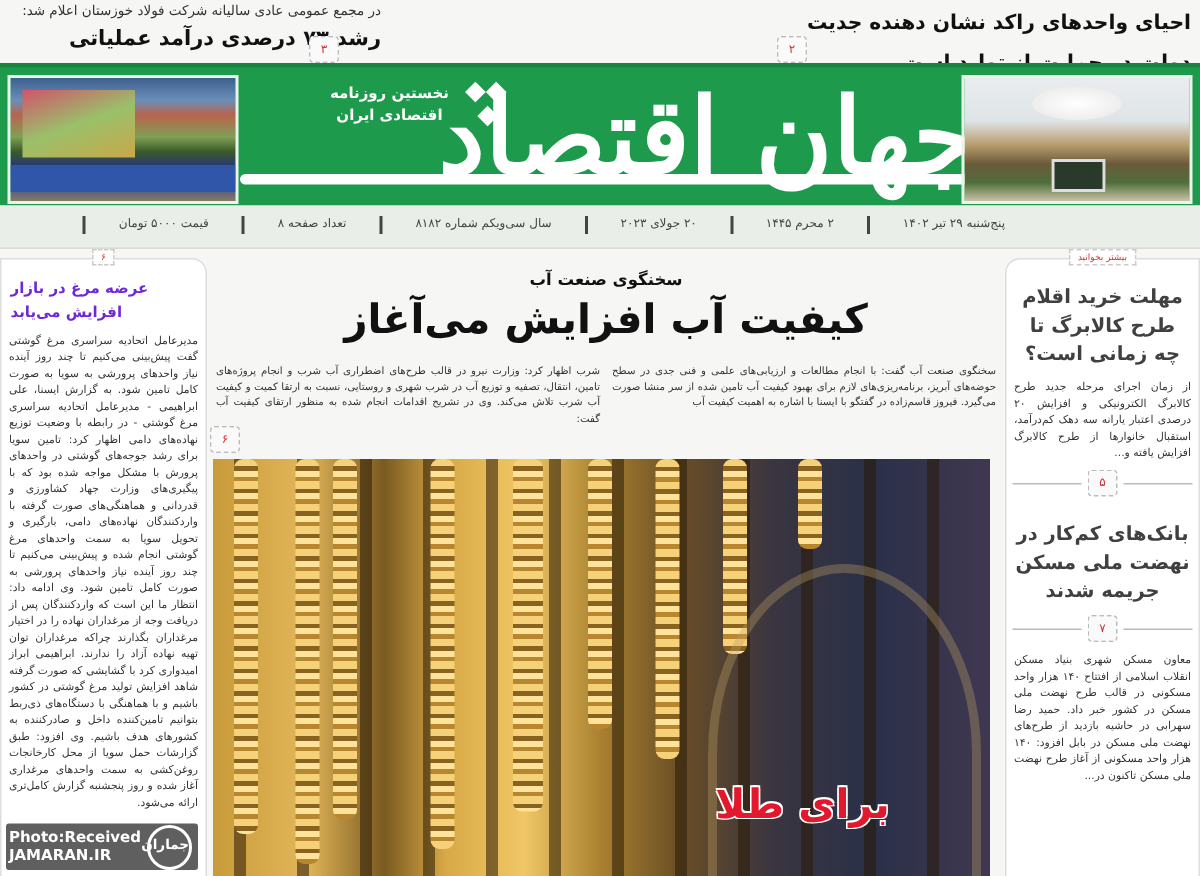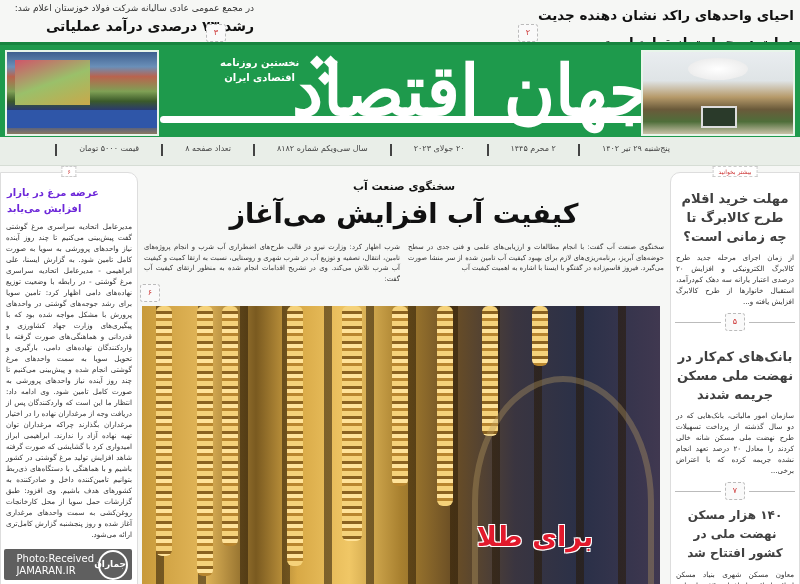--- a/index.html
+++ b/index.html
@@ -58,21 +58,21 @@
       repeating-linear-gradient(90deg, rgba(0,0,0,0) 0 14px, rgba(40,25,5,0.55) 14px 22px, rgba(0,0,0,0) 22px 42px),
       linear-gradient(90deg,#c89a3a 0%,#e2b659 12%,#7a5a20 22%,#d8a946 30%,#f0c766 40%,#a8802f 50%,#6a4e25 60%,#3a3540 72%,#2a3048 85%,#403850 100%); }
   .photo-main .chain { position:absolute; top:0; width:16px; border-radius:6px;
     background:repeating-linear-gradient(180deg,#f5d27a 0 5px,#8a6220 5px 8px,#ffe39a 8px 12px,#b8862f 12px 15px); }
   .photo-main .arc { position:absolute; border:6px solid rgba(190,160,100,0.35); border-radius:50% 50% 0 0; }
   .overlay-title { position:absolute; left:300px; top:350px; width:190px; text-align:center; color:#e2192c; font-size:27px; font-weight:bold; line-height:34px; text-shadow:-1px -1px 0 #fff,1px -1px 0 #fff,-1px 1px 0 #fff,1px 1px 0 #fff; }
 
   
   .watermark { left:4px; top:549px; width:128px; height:31px; background:rgba(60,60,60,0.82); border-radius:2px; display:flex; align-items:center; gap:4px; }
   .wm-logo { width:26px; height:26px; border-radius:50%; border:2px solid #fff; margin-left:0; margin-right:4px; color:#fff; font-size:9px; text-align:center; line-height:24px; font-weight:bold; }
-  .wm-text { color:#fff; font-size:10px; line-height:12px; direction:ltr; text-align:left; }
+  .wm-text { color:#fff; font-size:10px; line-height:12px; direction:ltr; text-align:left;font-weight:bold; }
 </style>
 </head>
 <body>
 
 <div class="abs teaser-left">
   <div class="kicker">در مجمع عمومی عادی سالیانه شرکت فولاد خوزستان اعلام شد:</div>
   <div class="title">رشد ۷۳ درصدی درآمد عملیاتی</div>
 </div>
 <div class="abs pg-badge" style="left:206px; top:24px;">۳</div>
 
@@ -158,30 +158,28 @@
     <div class="body-text">از زمان اجرای مرحله جدید طرح کالابرگ الکترونیکی و افزایش ۲۰ درصدی اعتبار یارانه سه دهک کم‌درآمد، استقبال خانوارها از طرح کالابرگ افزایش یافته و...</div>
     <div class="divider-row">
       <span class="ln"></span>
       <span class="pg-badge">۵</span>
       <span class="ln"></span>
     </div>
   </div>
 
   <div>
     <div class="hd" style="margin-top:16px;">بانک‌های کم‌کار در نهضت ملی مسکن جریمه شدند</div>
-    <div class="body-text">سازمان امور مالیاتی، بانک‌هایی که در دو سال گذشته از پرداخت تسهیلات طرح نهضت ملی مسکن شانه خالی کردند را معادل ۲۰ درصد تعهد انجام نشده جریمه کرده که با اعتراض برخی...</div>
     <div class="divider-row">
       <span class="ln"></span>
       <span class="pg-badge">۷</span>
       <span class="ln"></span>
     </div>
   </div>
 
   <div>
-    <div class="hd" style="margin-top:4px; font-size:12px;">۱۴۰ هزار مسکن نهضت ملی در کشور افتتاح شد</div>
     <div class="body-text">معاون مسکن شهری بنیاد مسکن انقلاب اسلامی از افتتاح ۱۴۰ هزار واحد مسکونی در قالب طرح نهضت ملی مسکن در کشور خبر داد. حمید رضا سهرابی در حاشیه بازدید از طرح‌های نهضت ملی مسکن در بابل افزود: ۱۴۰ هزار واحد مسکونی از آغاز طرح نهضت ملی مسکن تاکنون در...</div>
 
   </div>
 </div>
 
 <div class="abs watermark">
   <div class="wm-logo">جماران</div>
   <div class="wm-text">
     <div>Photo:Received</div>
     <div>JAMARAN.IR</div>

